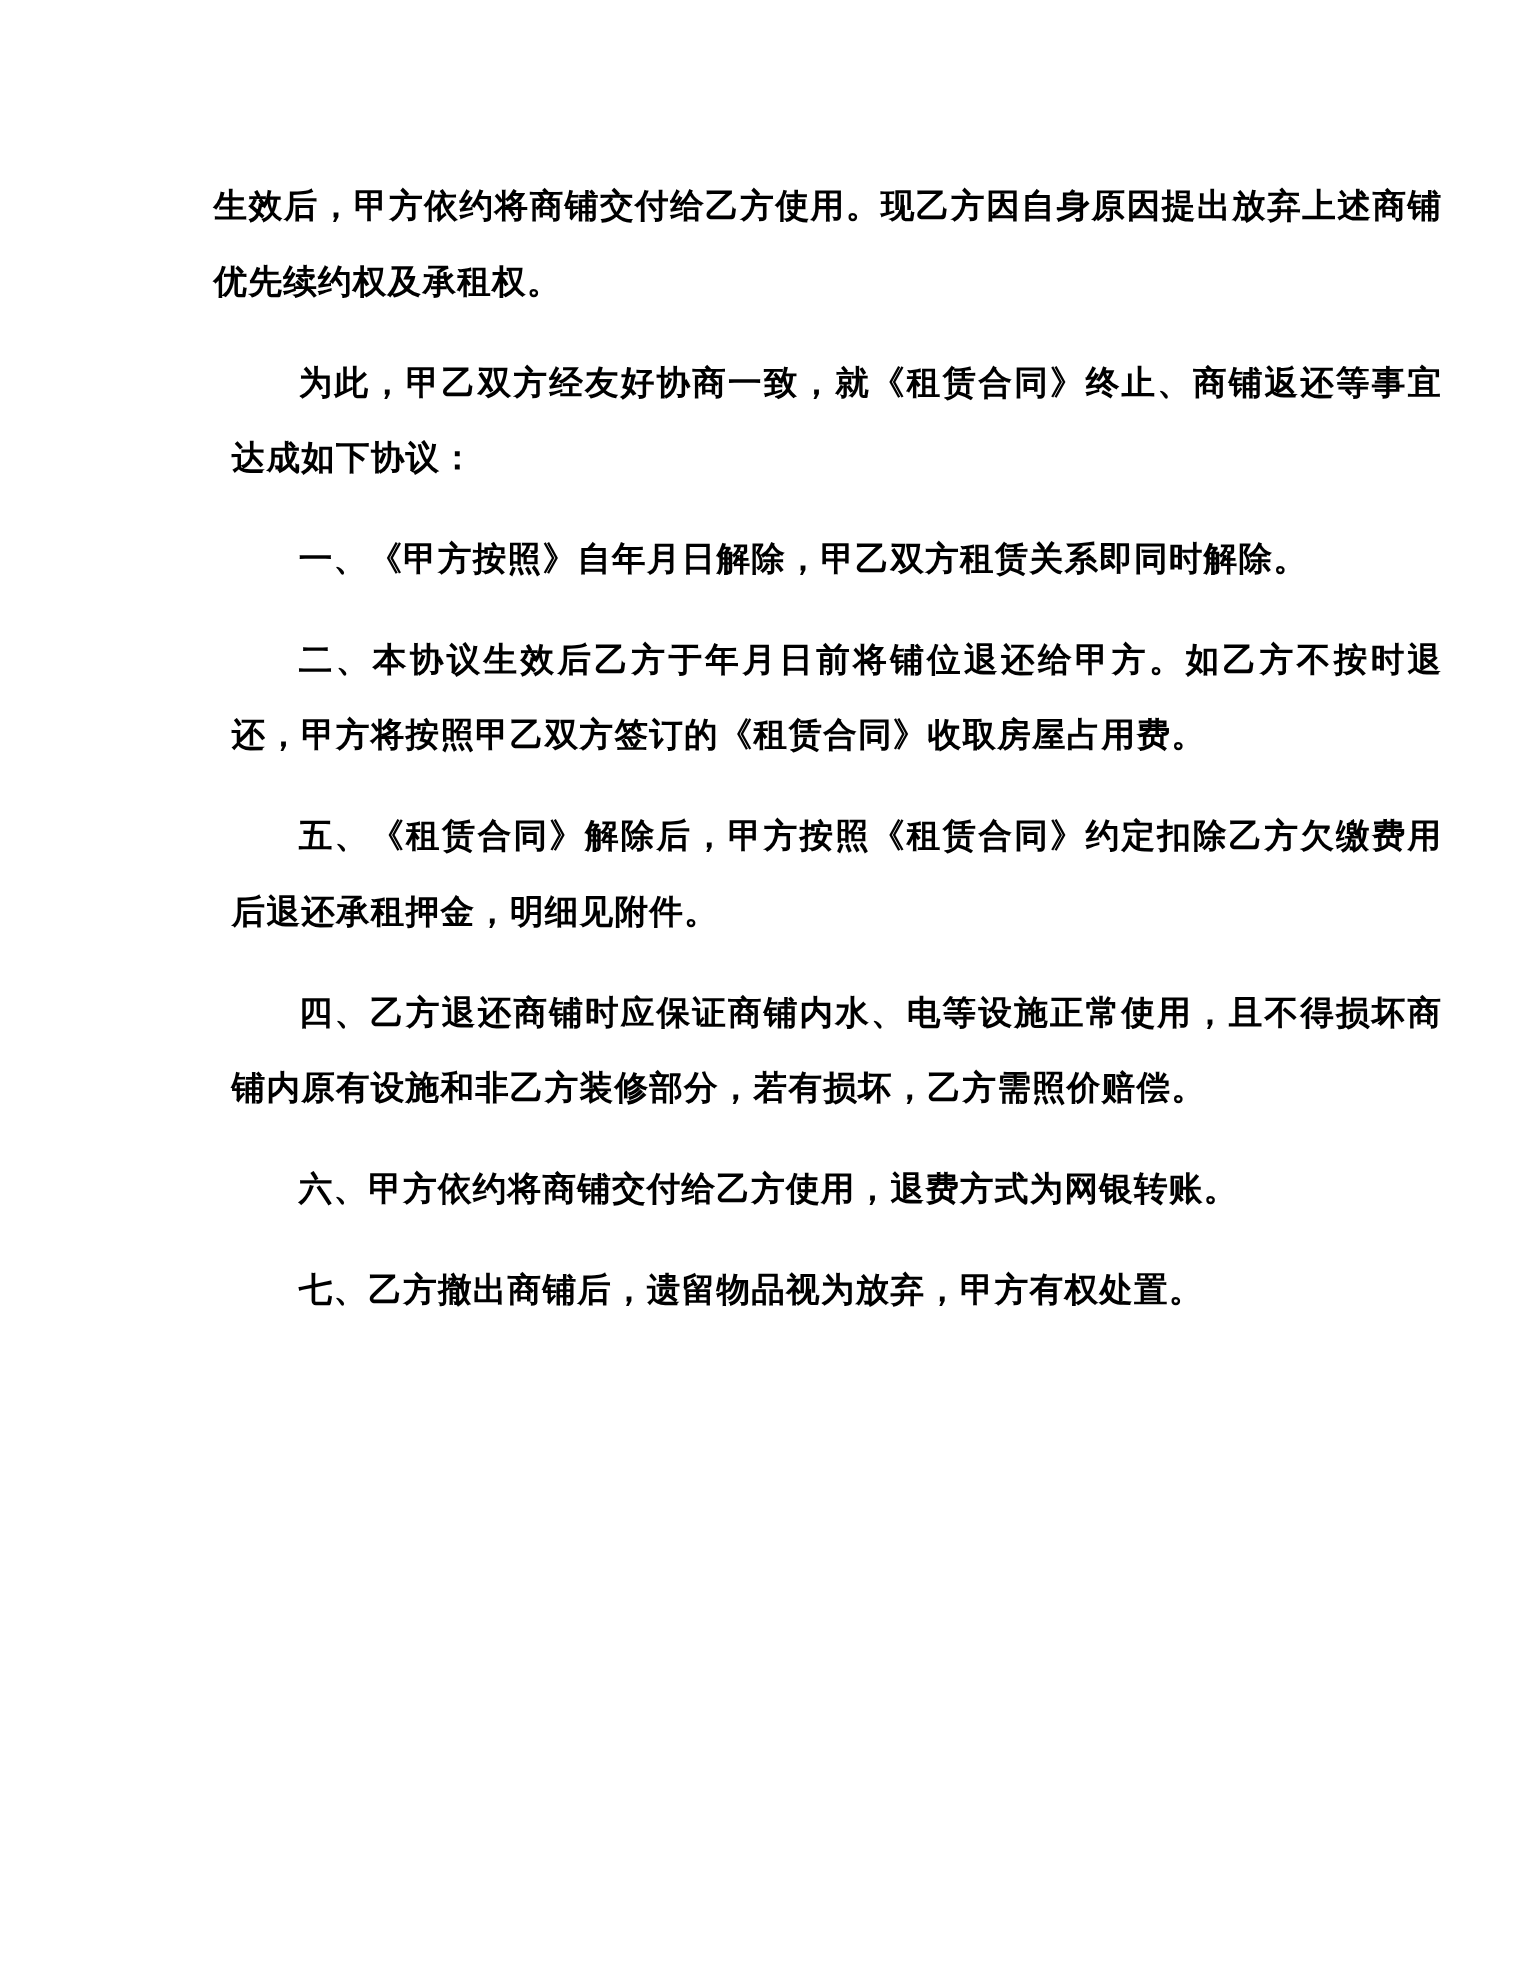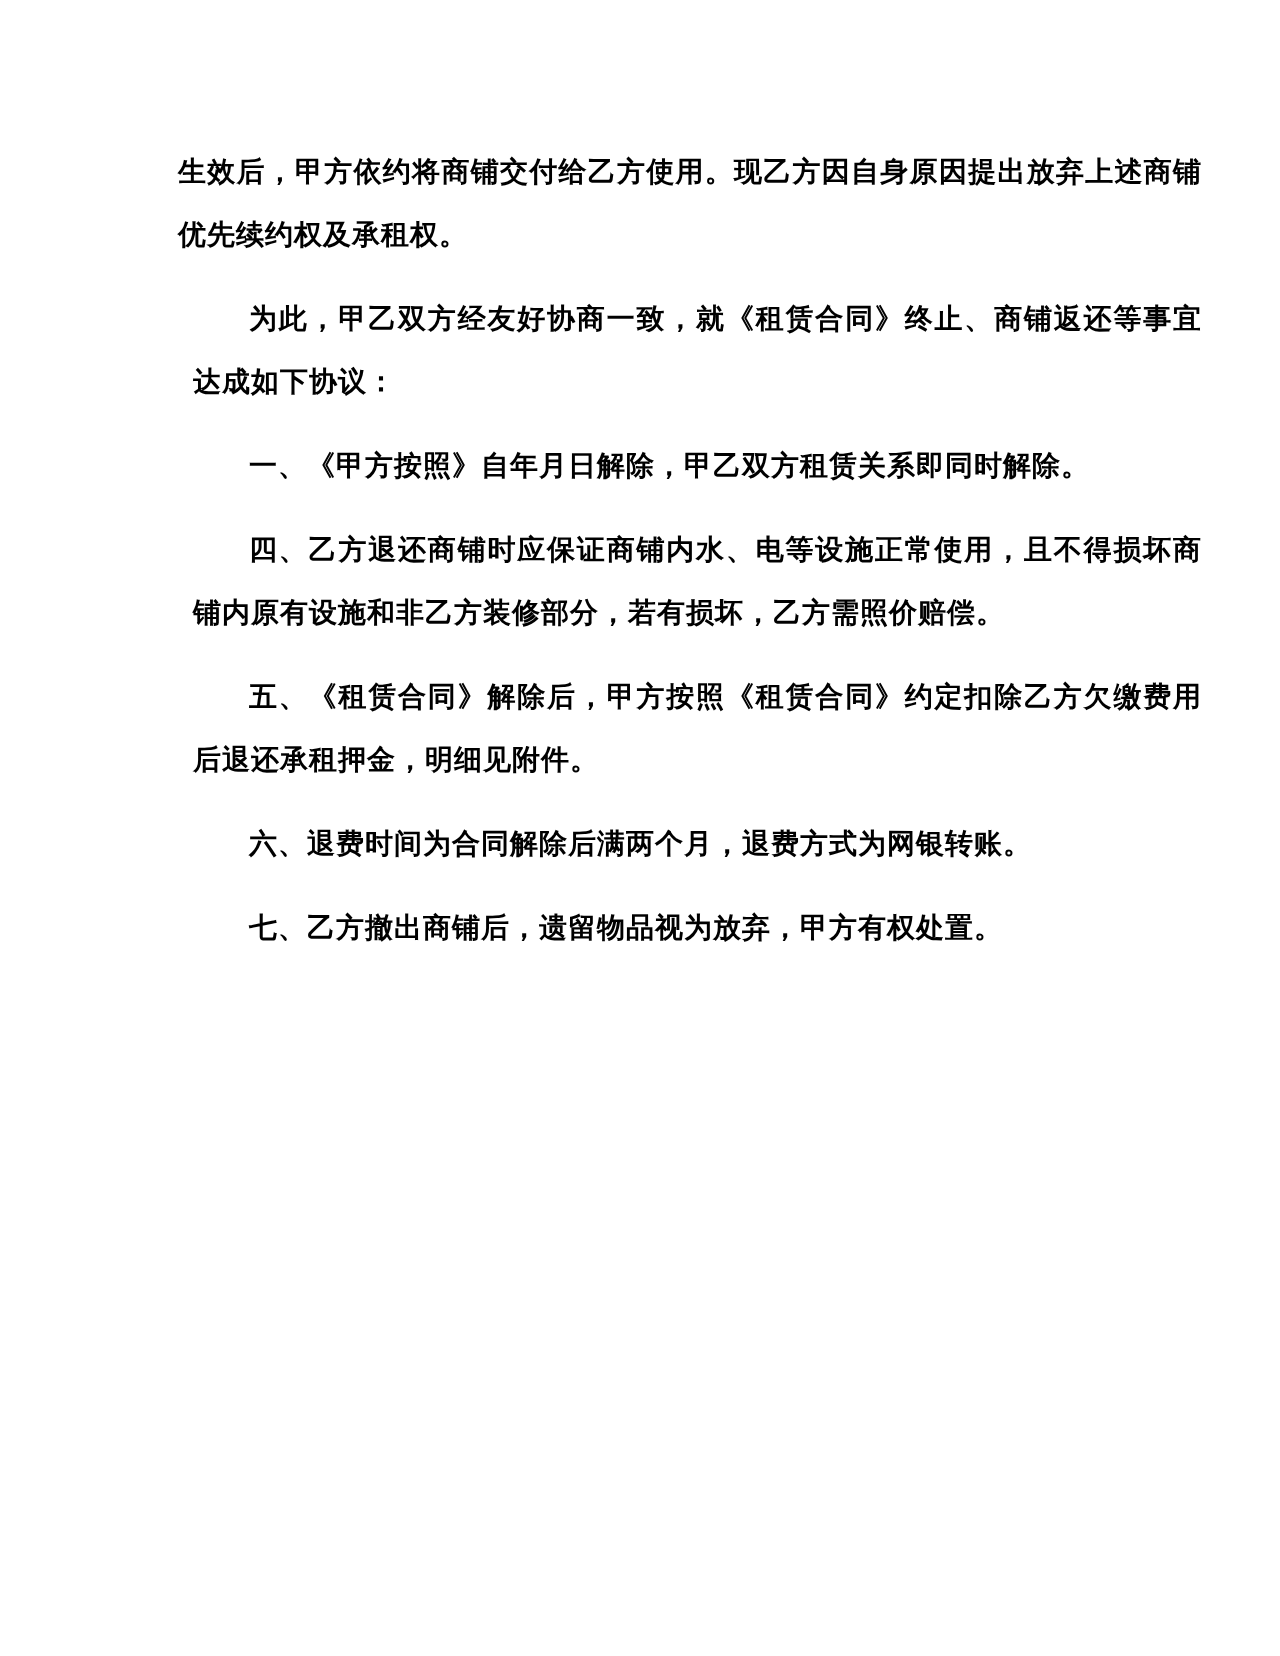--- a/index.html
+++ b/index.html
@@ -36,18 +36,19 @@
   }
 </style>
 </head>
 <body>
 
 <div class="page">
   <div class="doc">
     <p>生效后，甲方依约将商铺交付给乙方使用。现乙方因自身原因提出放弃上述商铺优先续约权及承租权。</p>
     <p class="indent">为此，甲乙双方经友好协商一致，就《租赁合同》终止、商铺返还等事宜达成如下协议：</p>
     <p class="indent">一、《甲方按照》自年月日解除，甲乙双方租赁关系即同时解除。</p>
+    <p class="indent">二、本协议生效后乙方于年月日前将铺位退还给甲方。如乙方不按时退还，甲方将按照甲乙双方签订的《租赁合同》收取房屋占用费。</p>
+    <p class="indent">五、《租赁合同》解除后，甲方按照《租赁合同》约定扣除乙方欠缴费用后退还承租押金，明细见附件。</p>
     <p class="indent">四、乙方退还商铺时应保证商铺内水、电等设施正常使用，且不得损坏商铺内原有设施和非乙方装修部分，若有损坏，乙方需照价赔偿。</p>
-    <p class="indent">五、《租赁合同》解除后，甲方按照《租赁合同》约定扣除乙方欠缴费用后退还承租押金，明细见附件。</p>
-    <p class="indent">六、退费时间为合同解除后满两个月，退费方式为网银转账。</p>
+    <p class="indent">六、甲方依约将商铺交付给乙方使用，退费方式为网银转账。</p>
     <p class="indent">七、乙方撤出商铺后，遗留物品视为放弃，甲方有权处置。</p>
   </div>
 </div>
 
 </body></html>

